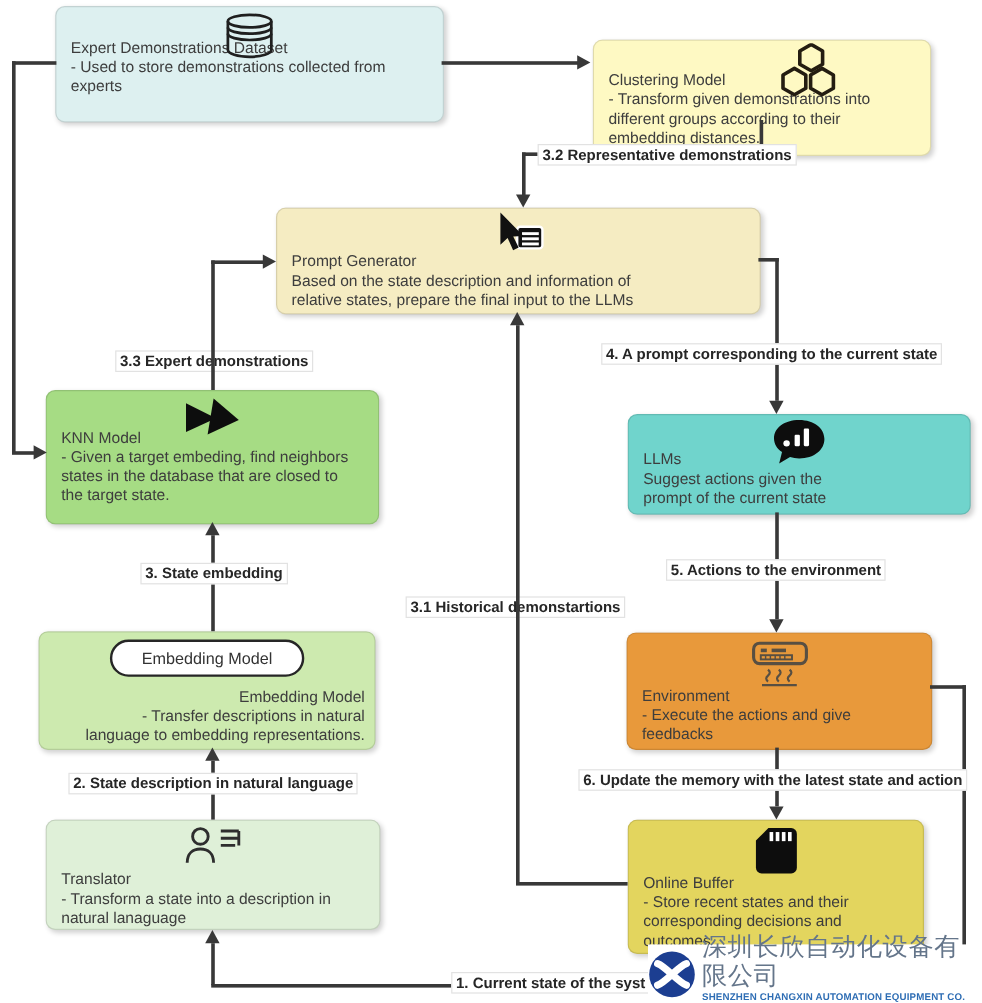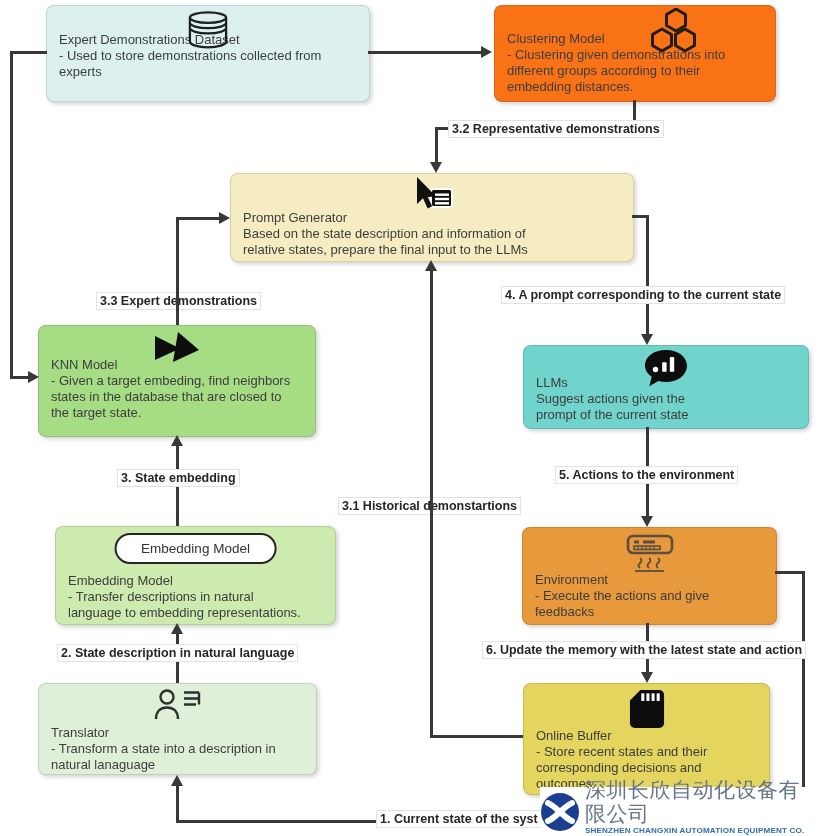--- a/index.html
+++ b/index.html
@@ -20,21 +20,21 @@
   .n-cluster .icon{left:150px;top:2px;}
   .n-prompt    {left:230px;top:173px;width:402px;height:87px;}
   .n-prompt .txt{padding-top:36px;}
   .n-prompt .icon{left:50%;top:2px;transform:translateX(-50%);}
   .n-knn       {left:38px; top:325px;width:276px;height:110px;}
   .n-knn .txt{padding-top:31px;}
   .n-knn .icon{left:50%;top:3px;transform:translateX(-50%);}
   .n-llms      {left:523px;top:345px;width:247px;height:82px;padding-left:37px;}
   .n-llms .txt{padding-top:29px;}
   .n-llms .icon{left:50%;top:2px;transform:translateX(-50%);}
-  .n-embed     {left:55px; top:526px;width:279px;height:97px;}
+  .n-embed     {left:32px; top:526px;width:279px;height:97px;text-align:right;}
   .n-embed .txt{padding-top:46px;}
   .n-env       {left:522px;top:527px;width:253px;height:96px;}
   .n-env .txt{padding-top:44px;}
   .n-env .icon{left:50%;top:5px;transform:translateX(-50%);}
   .n-trans     {left:38px; top:683px;width:277px;height:90px;}
   .n-trans .txt{padding-top:41px;}
   .n-trans .icon{left:50%;top:4px;transform:translateX(-50%);}
   .n-buffer    {left:523px;top:683px;width:245px;height:110px;}
   .n-buffer .txt{padding-top:44px;}
   .n-buffer .icon{left:50%;top:5px;transform:translateX(-50%);}
@@ -129,31 +129,31 @@
         <path d="M5 8 V33 c0 3.5 8.5 6.2 19 6.2 s19 -2.7 19 -6.2 V8"></path>
       </svg>
     </span>
     <div class="txt">
       <div class="title">Expert Demonstrations Dataset</div>
       <div class="desc">- Used to store demonstrations collected from
 experts</div>
     </div>
   </div>
 
-  <div class="node n-cluster" style="background-color: #f97316;">
+  <div class="node n-cluster" style="background-color: #fef9c3; margin-top: 28px;">
     <span class="icon">
       <svg width="54" height="46" viewBox="0 0 54 46" fill="none" stroke="#241d11" stroke-width="3" stroke-linejoin="round">
         <polygon points="31,1 40.5,6.5 40.5,17.5 31,23 21.5,17.5 21.5,6.5"></polygon>
         <polygon points="17,21 26.5,26.5 26.5,37.5 17,43 7.5,37.5 7.5,26.5"></polygon>
         <polygon points="40,21 49.5,26.5 49.5,37.5 40,43 30.5,37.5 30.5,26.5"></polygon>
       </svg>
     </span>
     <div class="txt">
       <div class="title">Clustering Model</div>
-      <div class="desc">- Clustering given demonstrations into
+      <div class="desc">- Transform given demonstrations into
 different groups according to their
 embedding distances.</div>
     </div>
   </div>
 
   <div class="node n-prompt" style="background-color: rgb(245, 236, 194);">
     <span class="icon">
       <svg width="46" height="40" viewBox="0 0 46 40">
         <rect x="22" y="13" width="21" height="18" rx="2.5" fill="#111" stroke="#fff" stroke-width="2"></rect>
         <rect x="26" y="17.5" width="14" height="2.4" fill="#fff"></rect>

